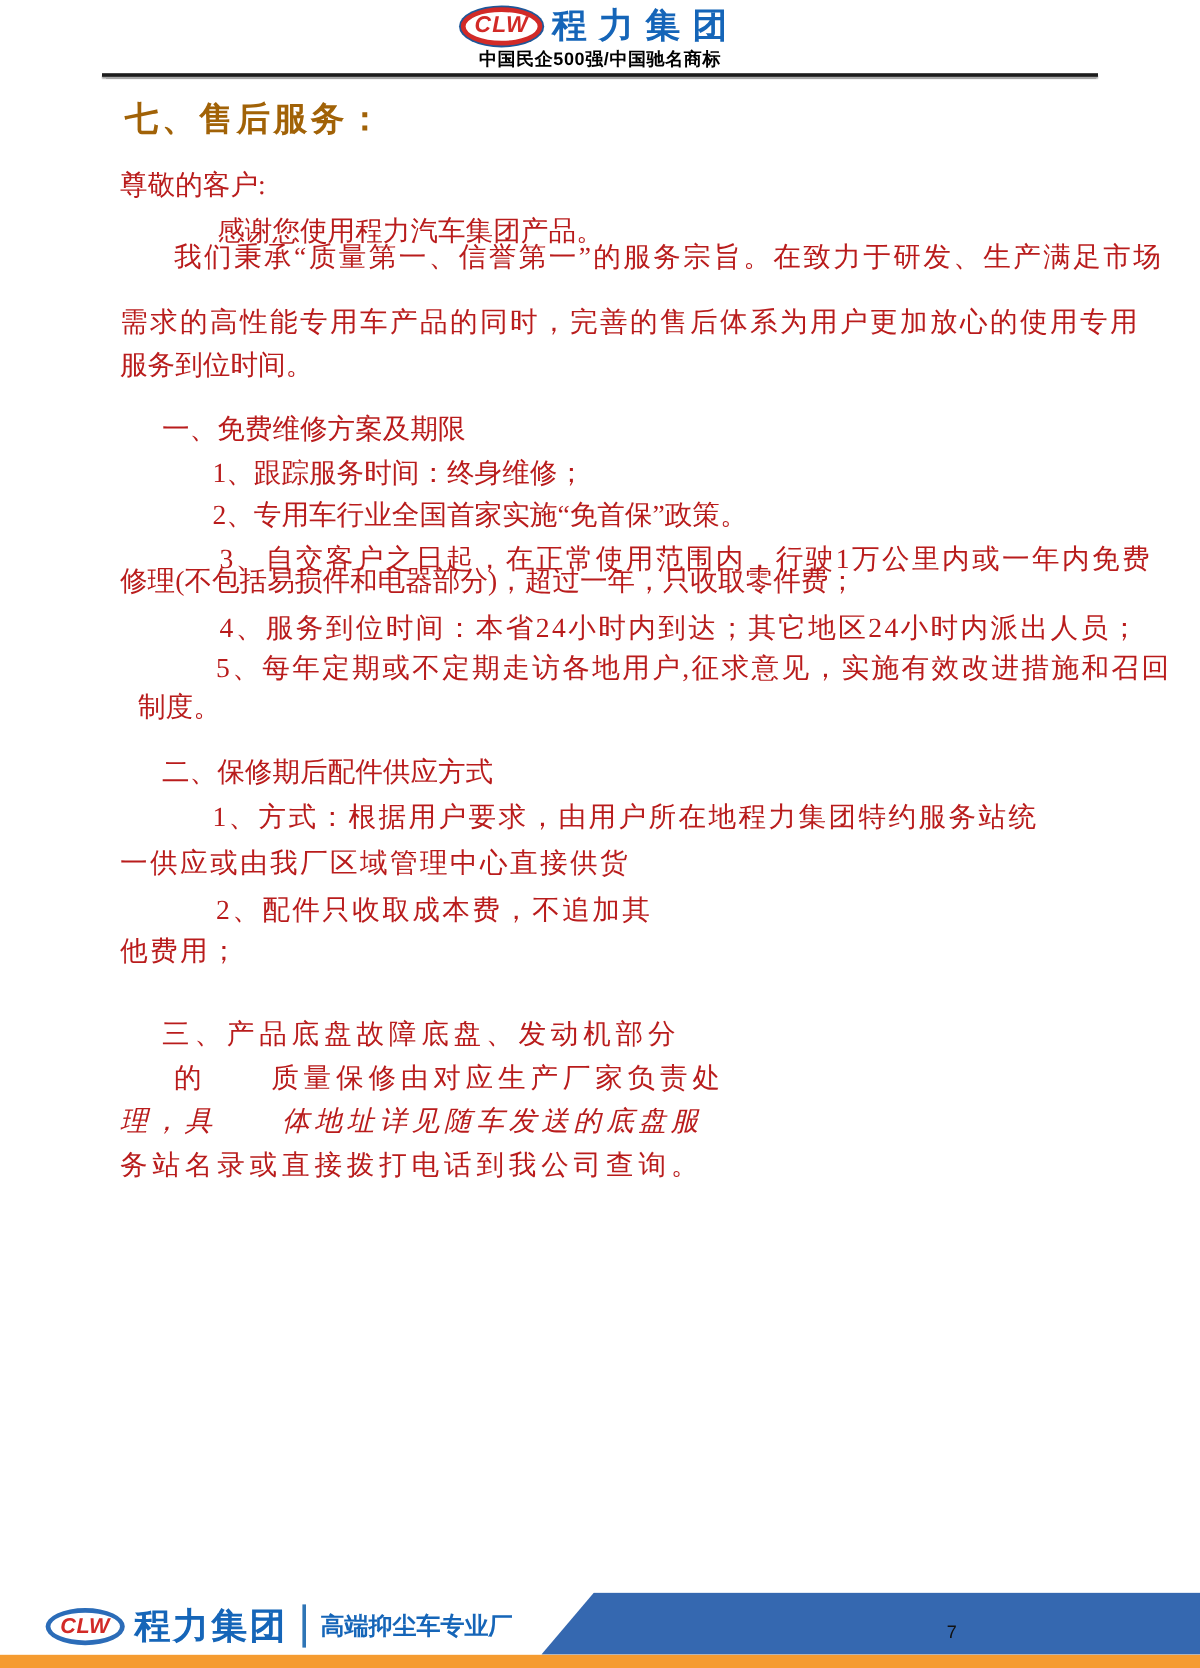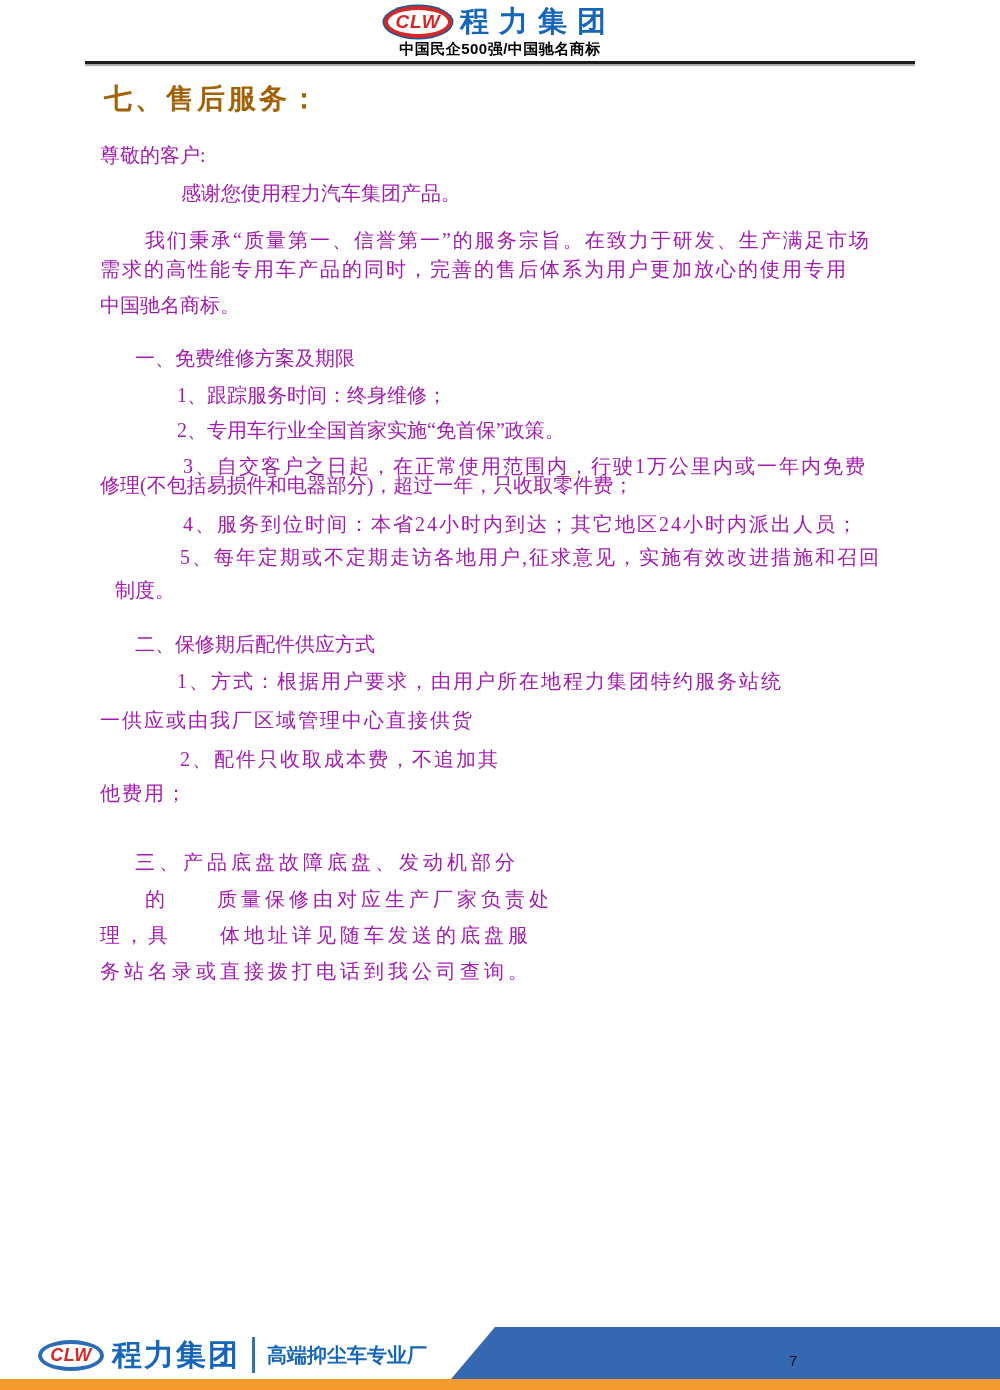--- a/index.html
+++ b/index.html
@@ -34,21 +34,21 @@
     position:absolute; top:61px; left:85px; width:830px; height:3px;
     background:#1c1c1c; box-shadow:0 2px 1px rgba(0,0,0,0.35);
   }
   
   .doc-title {
     position:absolute; top:80px; left:85px;
     font-family:"Liberation Sans","DejaVu Sans",sans-serif; font-weight:bold;
     font-size:28px; color:#a16207; letter-spacing:3px;margin-left:19px;
   }
   
-  .ln { position:absolute; font-size:20px; line-height:28px; white-space:nowrap; color:#a21caf; }
+  .ln { position:absolute; font-size:23px; line-height:28px; white-space:nowrap; color:#b91c1c; }
   .st  { letter-spacing:2px; }
   .ls2 { letter-spacing:4px; }
   
   .ftr-left { position:absolute; top:1336px; left:38px; height:38px;
     display:flex; align-items:center; gap:8px; }
   .logo-oval2 {
     width:66px; height:31px; border:4.5px solid #2b6cb8; border-radius:50%;
     background:#fff; display:flex; align-items:center; justify-content:center;
   }
   .logo-oval2 span {
@@ -93,39 +93,39 @@
     </div>
     <div class="hdr-tag">中国民企500强/中国驰名商标</div>
     <div class="hdr-rule"></div>
   </div>
 
   <div class="doc-title">七、售后服务：</div>
 
   <div>
     <div class="ln" style="top:141px;left:100px;">尊敬的客户:</div>
     <div class="ln" style="top:179px;left:145px;margin-left:36px;">感谢您使用程力汽车集团产品。</div>
-    <div class="ln st" style="top:226px;left:145px;">我们秉承“质量第一、信誉第一”的服务宗旨。在致力于研发、生产满足市场</div>
+    <div class="ln st" style="top:201px;left:145px;">我们秉承“质量第一、信誉第一”的服务宗旨。在致力于研发、生产满足市场</div>
     <div class="ln st" style="top:255px;left:100px;">需求的高性能专用车产品的同时，完善的售后体系为用户更加放心的使用专用</div>
-    <div class="ln" style="top:291px;left:100px;">中国驰名商标。</div>
+    <div class="ln" style="top:291px;left:100px;">服务到位时间。</div>
     <div class="ln" style="top:344px;left:135px;text-align:center;">一、免费维修方案及期限</div>
     <div class="ln" style="top:381px;left:177px;">1、跟踪服务时间：终身维修；</div>
     <div class="ln" style="top:416px;left:177px;">2、专用车行业全国首家实施“免首保”政策。</div>
     <div class="ln st" style="top:452px;left:183px;">3、自交客户之日起，在正常使用范围内，行驶1万公里内或一年内免费</div>
     <div class="ln" style="top:471px;left:100px;">修理(不包括易损件和电器部分)，超过一年，只收取零件费；</div>
     <div class="ln st" style="top:510px;left:183px;">4、服务到位时间：本省24小时内到达；其它地区24小时内派出人员；</div>
     <div class="ln st" style="top:543px;left:180px;">5、每年定期或不定期走访各地用户,征求意见，实施有效改进措施和召回</div>
     <div class="ln" style="top:576px;left:115px;">制度。</div>
     <div class="ln" style="top:630px;left:135px;">二、保修期后配件供应方式</div>
     <div class="ln st" style="top:667px;left:177px;">1、方式：根据用户要求，由用户所在地程力集团特约服务站统</div>
     <div class="ln st" style="top:706px;left:100px;">一供应或由我厂区域管理中心直接供货</div>
     <div class="ln st" style="top:745px;left:180px;">2、配件只收取成本费，不追加其</div>
     <div class="ln st" style="top:779px;left:100px;">他费用；</div>
     <div class="ln ls2" style="top:848px;left:135px;">三、产品底盘故障底盘、发动机部分</div>
     <div class="ln ls2" style="top:885px;left:100px;margin-left:45px;">的　　质量保修由对应生产厂家负责处</div>
-    <div class="ln ls2" style="top:921px;left:100px;">理，具　　体地址详见随车发送的底盘服</div>
+    <div class="ln ls2" style="top:921px;left:100px;font-style:italic;">理，具　　体地址详见随车发送的底盘服</div>
     <div class="ln ls2" style="top:957px;left:100px;">务站名录或直接拨打电话到我公司查询。</div>
   </div>
 
   <div>
     <div class="banner"></div>
     <div class="page-num">7</div>
     <div class="ftr-left">
       <div class="logo-oval2">
         <span>CLW</span>
       </div>

